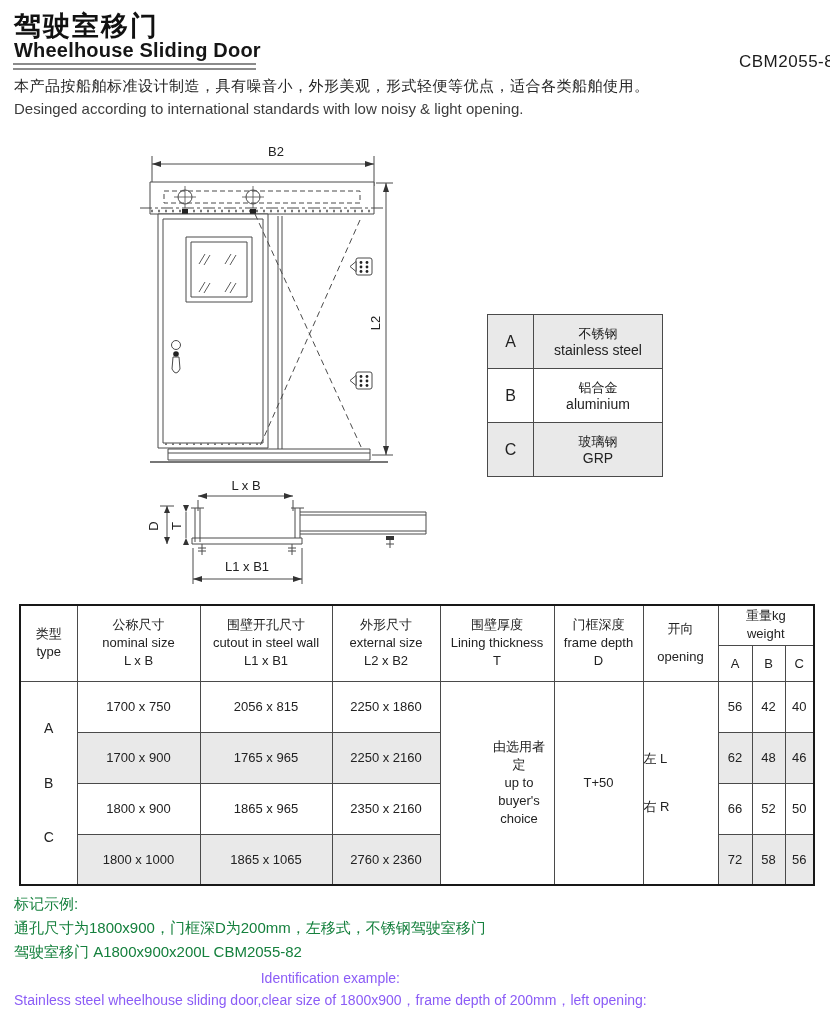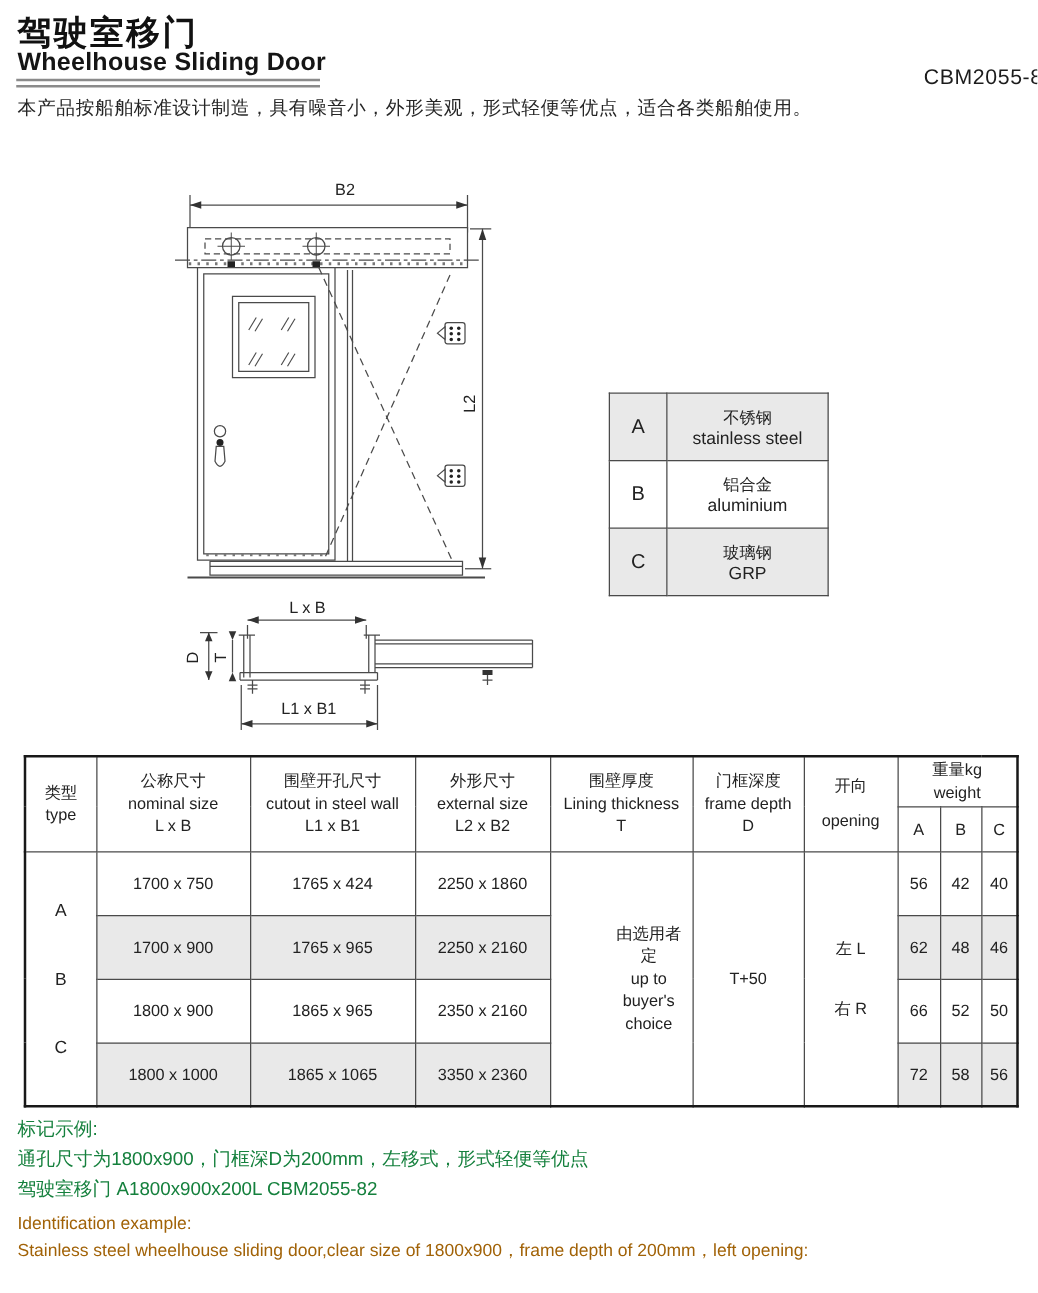--- a/index.html
+++ b/index.html
@@ -34,37 +34,38 @@
   
   .spec-table { position: absolute; left: 19px; top: 604px; width: 794px;
                 border-collapse: collapse; table-layout: fixed; border: 2px solid #181818; }
   .spec-table th, .spec-table td { border: 1px solid #4a4a4a; text-align: center; vertical-align: middle;
                 font-weight: normal; font-size: 13px; color: #222; padding: 0; }
   .spec-table thead tr.h1 th { height: 40px; }
   .spec-table thead tr.h2 th { height: 36px; }
   .spec-table tbody tr { height: 51px; }
   .hdr div { line-height: 18px; }
   .type-cell-inner { display: flex; flex-direction: column; justify-content: space-evenly; height: 202px; font-size: 14px; }
-  .opening-inner { display: flex; flex-direction: column; gap: 30px; align-items: center; font-size: 13px; }
+  .opening-inner { display: flex; flex-direction: column; gap: 30px; align-items: flex-start; font-size: 13px; }
   .lining-inner { line-height: 18px; padding: 0 8px; margin-left: 44px; }
   .footer-block { position: absolute; left: 14px; top: 892px; }
   .footer-block p.zh { font-size: 15px; line-height: 24px; color: #15803d; }
-  .footer-block p.en { font-size: 14px; line-height: 22px; color: #a16207; }
+  .footer-block p.en { font-size: 14px; line-height: 22px; color: #8b5cf6; text-align: center; }
   .footer-block p.gap { margin-top: 3px; }
 </style>
 </head>
 <body>
 
 <div class="page">
 
   <div class="title-zh">驾驶室移门</div>
   <div class="title-en">Wheelhouse Sliding Door</div>
   <div class="title-underline"></div>
   <div class="model-no">CBM2055-82</div>
   <div class="desc-zh">本产品按船舶标准设计制造，具有噪音小，外形美观，形式轻便等优点，适合各类船舶使用。</div>
+  <div class="desc-en">Desinged according to international standards with low noisy &amp; light opening.</div>
 
   <svg class="elevation-svg" width="262" height="340" viewBox="0 0 262 340">
     <g stroke="#4a4a4a" stroke-width="1" fill="none">
 
       <g>
         <line x1="14" y1="16" x2="14" y2="46"></line>
         <line x1="236" y1="16" x2="236" y2="46"></line>
         <line x1="14" y1="24" x2="236" y2="24"></line>
         <polygon points="14,24 23,21 23,27" fill="#333" stroke="none"></polygon>
         <polygon points="236,24 227,21 227,27" fill="#333" stroke="none"></polygon>
@@ -330,21 +331,21 @@
     <tbody>
       <tr>
         <td rowspan="4">
           <div class="type-cell-inner">
             <span>A</span>
             <span>B</span>
             <span>C</span>
           </div>
         </td>
         <td>1700 x 750</td>
-        <td>1765 x 424</td>
+        <td>2056 x 815</td>
         <td>2250 x 1860</td>
         <td rowspan="4">
           <div class="lining-inner">
             <div>由选用者定</div>
             <div>up to buyer's choice</div>
           </div>
         </td>
         <td rowspan="4">T+50</td>
         <td rowspan="4">
           <div class="opening-inner">
@@ -368,29 +369,29 @@
         <td>1800 x 900</td>
         <td>1865 x 965</td>
         <td>2350 x 2160</td>
         <td>66</td>
         <td>52</td>
         <td>50</td>
       </tr>
       <tr>
         <td class="shade">1800 x 1000</td>
         <td class="shade">1865 x 1065</td>
-        <td class="shade">3350 x 2360</td>
+        <td class="shade">2760 x 2360</td>
         <td class="shade">72</td>
         <td class="shade">58</td>
         <td class="shade">56</td>
       </tr>
     </tbody>
   </table>
 
   <div class="footer-block">
     <p class="zh">标记示例:</p>
-    <p class="zh">通孔尺寸为1800x900，门框深D为200mm，左移式，形式轻便等优点</p>
+    <p class="zh">通孔尺寸为1800x900，门框深D为200mm，左移式，不锈钢驾驶室移门</p>
     <p class="zh">驾驶室移门 A1800x900x200L CBM2055-82</p>
     <p class="en gap">Identification example:</p>
     <p class="en">Stainless steel wheelhouse sliding door,clear size of 1800x900，frame depth of 200mm，left opening:</p>
   </div>
 
 </div>
 
 </body></html>

